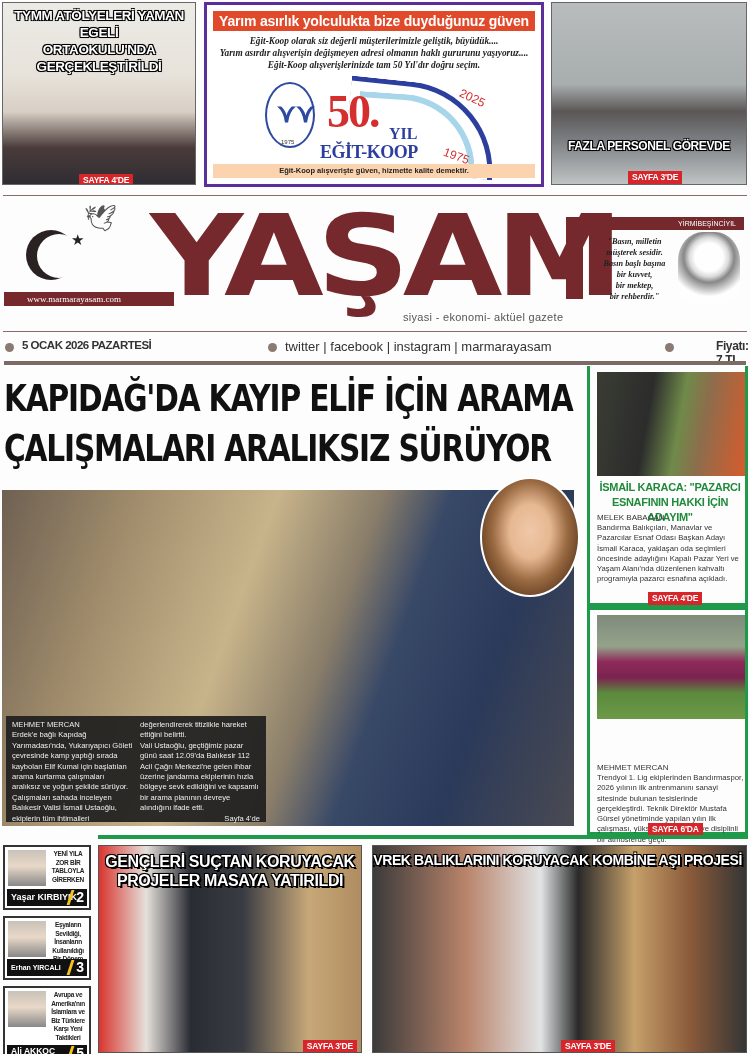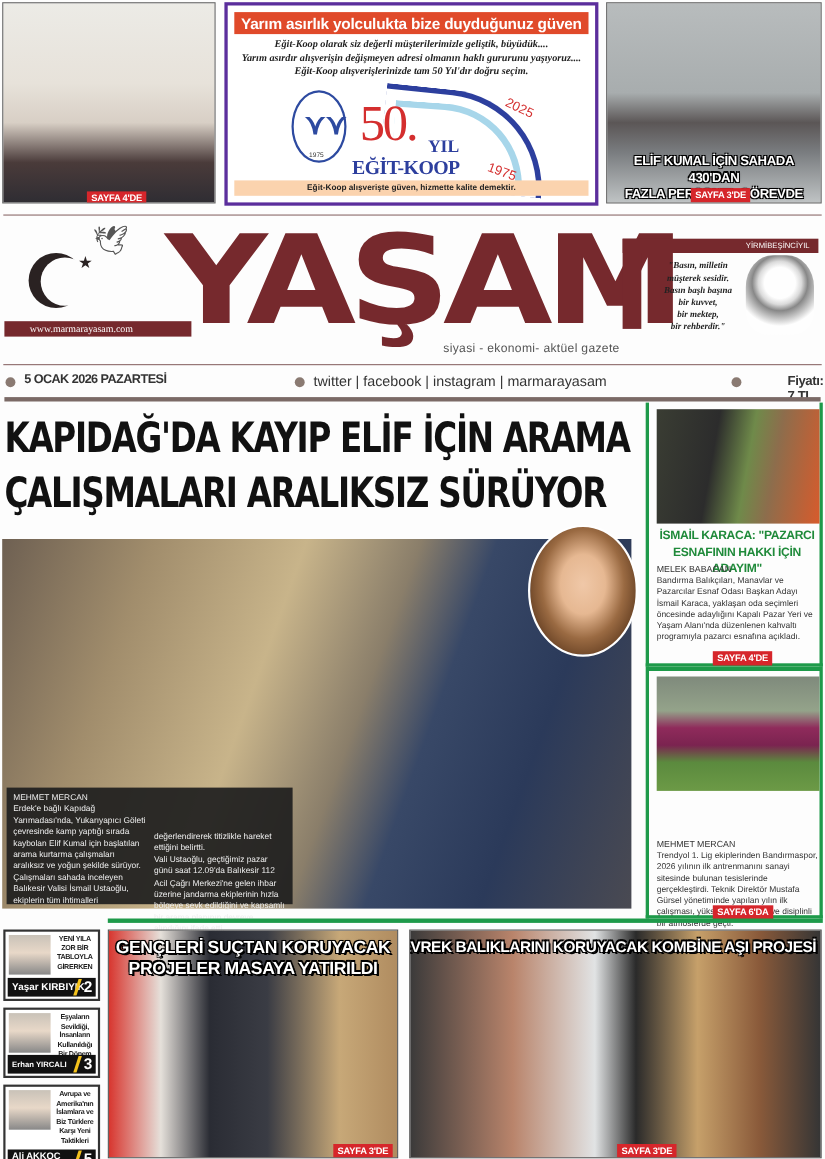--- a/index.html
+++ b/index.html
@@ -20,21 +20,21 @@
   
   .top-left { left: 2px; top: 2px; width: 194px; height: 183px; border: 1px solid #666; }
   .top-left-title { position: absolute; left: 0; top: 4px; width: 100%; text-align: center; color: #fff; font-size: 13.5px; line-height: 17px; font-weight: bold; text-shadow: 0 0 2px #000, 1px 1px 0 #000, -1px -1px 0 #000, 1px -1px 0 #000, -1px 1px 0 #000; letter-spacing: -0.4px; }
   .sayfa { position: absolute; background: #d6262b; color: #fff; font-size: 8.5px; font-weight: bold; padding: 1px 4px; line-height: 11px; letter-spacing: -0.2px; white-space: nowrap; }
 
   .ad-box { left: 204px; top: 2px; width: 340px; height: 185px; border: 3px solid #5b2e9c; background: #fff; }
   .ad-top { position: absolute; left: 6px; top: 6px; right: 6px; height: 20px; background: #e04a2a; color: #fff; font-size: 14px; font-weight: bold; text-align: center; line-height: 20px; letter-spacing: -0.2px; }
   .ad-text { position: absolute; left: 4px; right: 4px; top: 30px; text-align: center; font-family: "Liberation Serif", serif; font-style: italic; font-weight: bold; font-size: 9.3px; line-height: 12px; color: #222; }
   .ad-logo-circle { position: absolute; left: 58px; top: 77px; width: 50px; height: 66px; border: 2px solid #2d4aa0; border-radius: 50%; }
   .ad-logo-figure { position: absolute; left: 10px; top: 16px; color: #2d4aa0; font-size: 26px; line-height: 26px; font-weight: bold; }
-  .ad-50 { position: absolute; left: 120px; top: 84px; color: #d42e2e; font-family: "Liberation Serif", serif; font-size: 46px; font-weight: normal; line-height: 46px; letter-spacing: -2px; }
+  .ad-50 { position: absolute; left: 120px; top: 84px; color: #d42e2e; font-family: "Liberation Serif", serif; font-size: 46px; font-weight: bold; line-height: 46px; letter-spacing: -2px; }
   .ad-yil { position: absolute; left: 182px; top: 120px; color: #2d3f9e; font-family: "Liberation Serif", serif; font-size: 16px; font-weight: bold; }
   .ad-koop { position: absolute; left: 113px; top: 137px; color: #2d3f9e; font-family: "Liberation Serif", serif; font-size: 18px; font-weight: bold; letter-spacing: -0.5px; }
   .ad-2025 { position: absolute; left: 252px; top: 86px; color: #d42e2e; font-size: 12px; transform: rotate(25deg); }
   .ad-1975 { position: absolute; left: 236px; top: 144px; color: #d42e2e; font-size: 12px; transform: rotate(20deg); }
   .ad-swoosh1 { position: absolute; left: 140px; top: 78px; width: 150px; height: 90px; border-top: 5px solid #2d3f9e; border-right: 5px solid #2d3f9e; border-radius: 0 90px 0 0; transform: rotate(6deg); }
   .ad-swoosh2 { position: absolute; left: 150px; top: 90px; width: 120px; height: 75px; border-top: 6px solid #a7d6ea; border-right: 6px solid #a7d6ea; border-radius: 0 80px 0 0; transform: rotate(4deg); }
   .ad-bottom { position: absolute; left: 6px; right: 6px; bottom: 6px; height: 14px; background: #fbd3ae; color: #222; font-size: 7.5px; font-weight: bold; text-align: center; line-height: 14px; }
 
   .top-right { left: 551px; top: 2px; width: 196px; height: 183px; border: 1px solid #666; }
   .top-right-title { position: absolute; left: 0; top: 136px; width: 100%; text-align: center; color: #fff; font-size: 12px; line-height: 15px; font-weight: bold; letter-spacing: -0.4px; text-shadow: 0 0 2px #000, 1px 1px 0 #000, -1px -1px 0 #000, 1px -1px 0 #000, -1px 1px 0 #000; }
@@ -89,20 +89,24 @@
   .col-slash { position: absolute; right: 15px; top: 1px; width: 3px; height: 15px; background: #f4c21c; transform: skewX(-18deg); }
 
   .bottom-mid { left: 98px; top: 845px; width: 264px; height: 208px; border: 1px solid #555; }
   .bottom-right { left: 372px; top: 845px; width: 375px; height: 208px; border: 1px solid #555; }
   .outline-title { position: absolute; color: #fff; font-weight: bold; letter-spacing: -0.4px; text-shadow: 0 0 2px #000, 1px 1px 0 #000, -1px -1px 0 #000, 1px -1px 0 #000, -1px 1px 0 #000, 2px 2px 0 #000; text-align: center; white-space: nowrap; }
 </style>
 </head>
 <body>
 
 <div class="photo ph-classroom top-left">
+  <div class="top-left-title">
+    <div>TYMM ATÖLYELERİ YAMAN EGELİ</div>
+    <div>ORTAOKULU'NDA GERÇEKLEŞTİRİLDİ</div>
+  </div>
   <span class="sayfa" style="left:76px; top:171px;">SAYFA 4'DE</span>
 </div>
 
 <div class="abs ad-box">
   <div class="ad-top">Yarım asırlık yolculukta bize duyduğunuz güven için teşekkür ederiz...</div>
   <div class="ad-text">
     <div>Eğit-Koop olarak siz değerli müşterilerimizle geliştik, büyüdük....</div>
     <div>Yarım asırdır alışverişin değişmeyen adresi olmanın haklı gururunu yaşıyoruz....</div>
     <div>Eğit-Koop alışverişlerinizde tam 50 Yıl'dır doğru seçim.</div>
   </div>
@@ -115,21 +119,20 @@
   <div class="ad-50">50.</div>
   <div class="ad-yil">YIL</div>
   <div class="ad-koop">EĞİT-KOOP</div>
   <div class="ad-2025">2025</div>
   <div class="ad-1975">1975</div>
   <div class="ad-bottom">Eğit-Koop alışverişte güven, hizmette kalite demektir.</div>
 </div>
 
 <div class="photo ph-boat top-right">
   <div class="top-right-title">
-    <div>ELİF KUMAL İÇİN SAHADA 430'DAN</div>
     <div>FAZLA PERSONEL GÖREVDE</div>
   </div>
   <span class="sayfa" style="left:76px; top:168px;">SAYFA 3'DE</span>
 </div>
 
 <div class="rule" style="top:195px;"></div>
 
 <div class="crescent"></div>
 <div class="star">★</div>
 <div class="dove">🕊</div>
@@ -167,21 +170,21 @@
   <div>ÇALIŞMALARI ARALIKSIZ SÜRÜYOR</div>
 </div>
 
 <div class="photo ph-main main-photo"></div>
 <div class="portrait"></div>
 
 <div class="main-caption">
   <div class="col col1" style="white-space:pre-line;">MEHMET MERCAN
 Erdek'e bağlı Kapıdağ Yarımadası'nda, Yukarıyapıcı Göleti çevresinde kamp yaptığı sırada kaybolan Elif Kumal için başlatılan arama kurtarma çalışmaları aralıksız ve yoğun şekilde sürüyor. Çalışmaları sahada inceleyen Balıkesir Valisi İsmail Ustaoğlu, ekiplerin tüm ihtimalleri</div>
   <div class="col col2">
-    <span style="white-space:pre-line; display:block;margin-top:36px;">değerlendirerek titizlikle hareket ettiğini belirtti.
+    <span style="white-space:pre-line; display:block;">değerlendirerek titizlikle hareket ettiğini belirtti.
 Vali Ustaoğlu, geçtiğimiz pazar günü saat 12.09'da Balıkesir 112 Acil Çağrı Merkezi'ne gelen ihbar üzerine jandarma ekiplerinin hızla bölgeye sevk edildiğini ve kapsamlı bir arama planının devreye alındığını ifade etti.</span>
     <span class="sayfa-inline">Sayfa 4'de</span>
   </div>
 </div>
 
 <div class="green-frame" style="left:587px; top:366px; width:161px; height:240px; border-top:none;"></div>
 <div class="photo ph-market rc-photo1"></div>
 <div class="rc-title" style="top:480px;">
   <div>İSMAİL KARACA: "PAZARCI</div>
   <div>ESNAFININ HAKKI İÇİN ADAYIM"</div>

